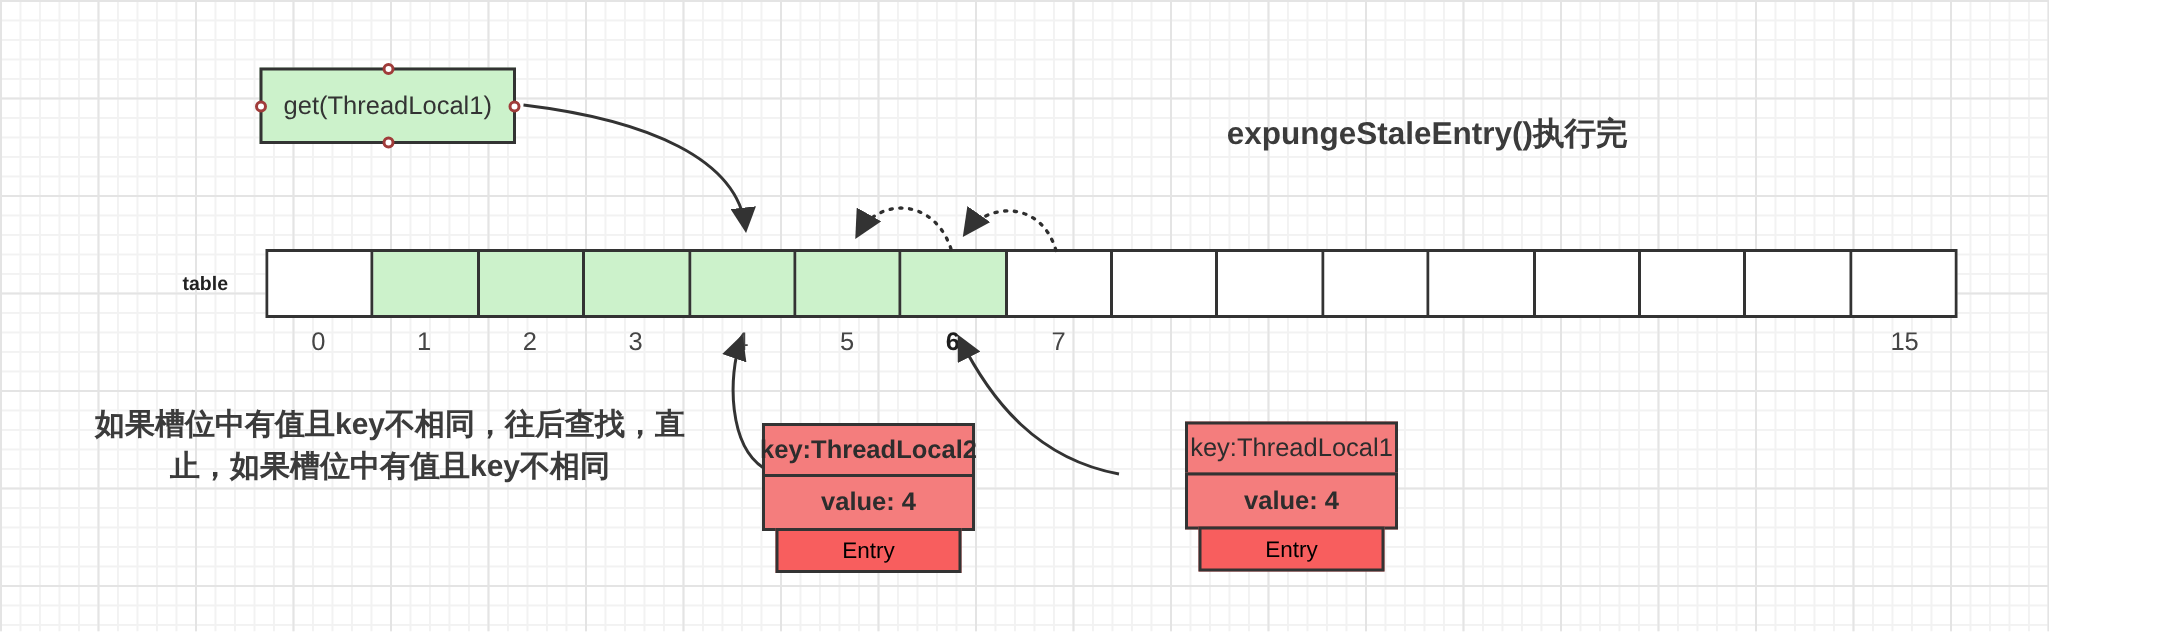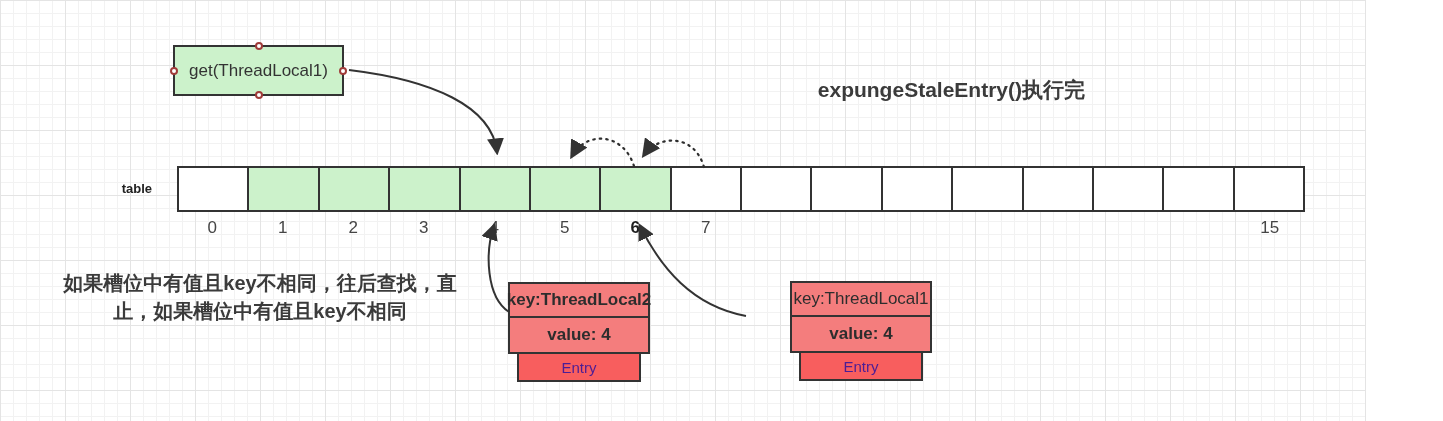--- a/index.html
+++ b/index.html
@@ -76,21 +76,21 @@
     width:142px; height:36px; background:#f47d7d; border:2px solid #333;
     display:flex; align-items:center; justify-content:center;
     font-size:17px; color:#2d2d2d;
   }
   .evalue { height:38px; margin-top:-2px; font-weight:bold; }
   .ekey.b { font-weight:bold; }
   .eentry {
     width:124px; height:30px; margin:-2px auto 0;
     background:#f85e5e; border:2px solid #333;
     display:flex; align-items:center; justify-content:center;
-    font-size:15px; color:#4c1d95;
+    font-size:15px; color:#000000;
   }
 </style>
 </head>
 <body>
 
 <div class="canvas">
 
   <div class="get-box">
     <span>get(ThreadLocal1)</span>
     <span class="handle h-top"></span>

